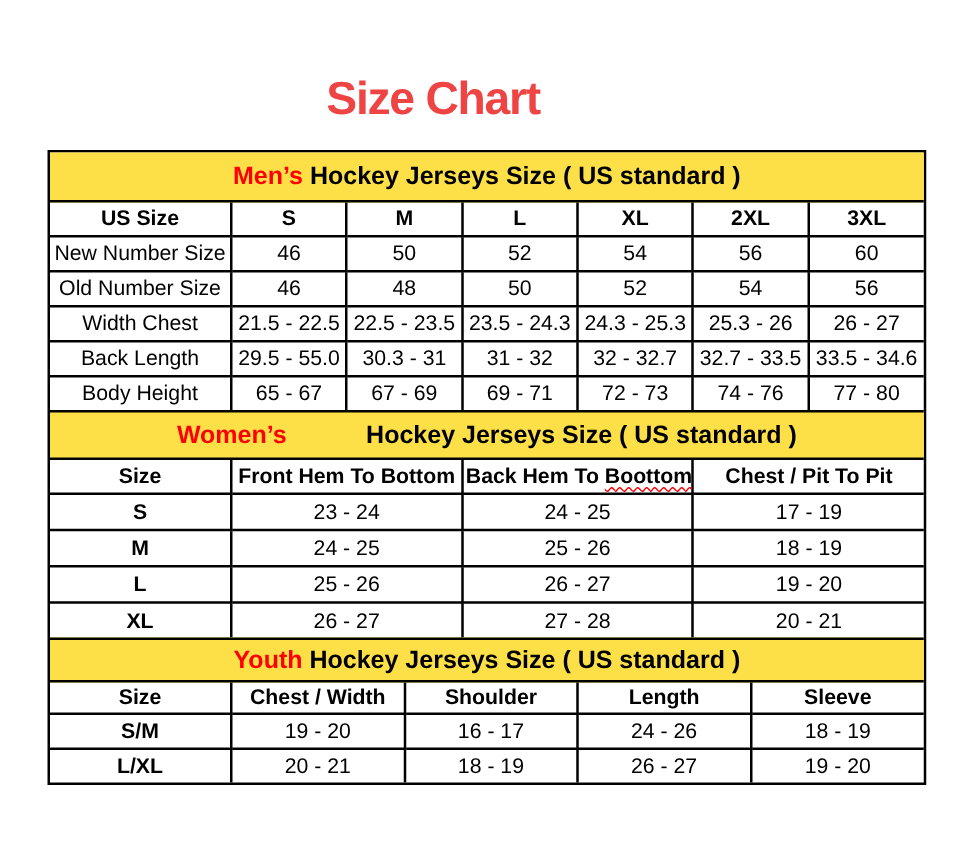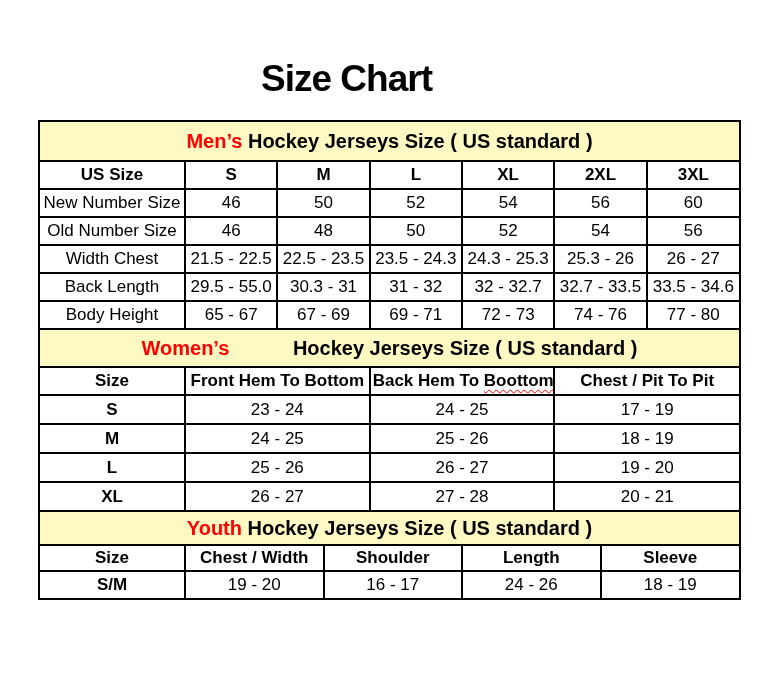--- a/index.html
+++ b/index.html
@@ -2,28 +2,28 @@
 <html><head>
 <meta charset="utf-8">
 <style>
   html,body{margin:0;padding:0;background:#ffffff;}
   body{
     width:776px;height:692px;position:relative;overflow:hidden;
     font-family:"Liberation Sans",sans-serif;color:#000;
   }
   .page-title{
     position:absolute;top:58px;left:0;width:693px;text-align:center;
-    font-size:37px;font-weight:bold;color:#000000;letter-spacing:-1px;
+    font-size:37px;font-weight:bold;color:#ef4444;letter-spacing:-1px;
   }
   .chart{
     position:absolute;left:38px;top:120px;width:703px;
     border:2px solid #000;box-sizing:border-box;background:#fff;
   }
   .band{
-    background:#fef9c3;border-top:2px solid #000;border-bottom:2px solid #000;
+    background:#fde047;border-top:2px solid #000;border-bottom:2px solid #000;
     display:flex;align-items:center;justify-content:center;
     font-size:20px;font-weight:bold;white-space:pre;
   }
   .band:first-child{border-top:none;}
   .band .hl{color:#FF0000;}
   .band-mens{height:38px;}
   .band-womens{height:36px;gap:29px;}
   .band-youth{height:32px;}
   table{
     width:100%;border-collapse:collapse;table-layout:fixed;
@@ -198,16 +198,23 @@
       </tr>
     </thead>
     <tbody>
       <tr>
         <td class="row-label-bold">S/M</td>
         <td>19 - 20</td>
         <td>16 - 17</td>
         <td>24 - 26</td>
         <td>18 - 19</td>
       </tr>
+      <tr>
+        <td class="row-label-bold">L/XL</td>
+        <td>20 - 21</td>
+        <td>18 - 19</td>
+        <td>26 - 27</td>
+        <td>19 - 20</td>
+      </tr>
     </tbody>
   </table>
 
 </div>
 
 </body></html>

